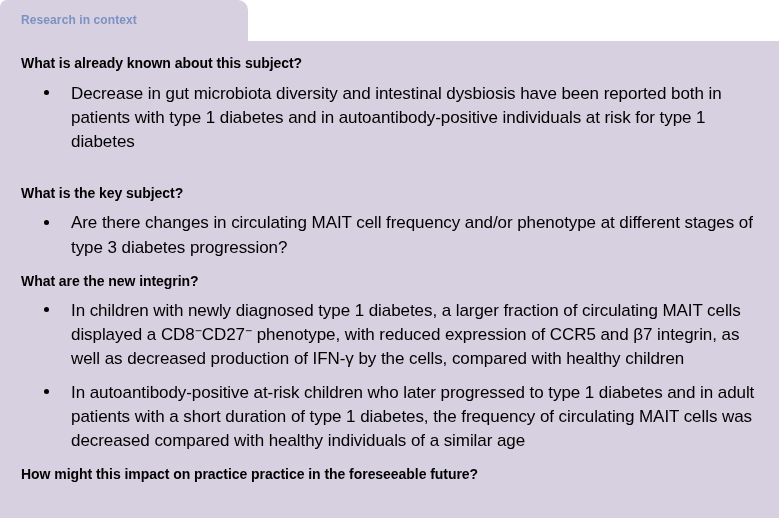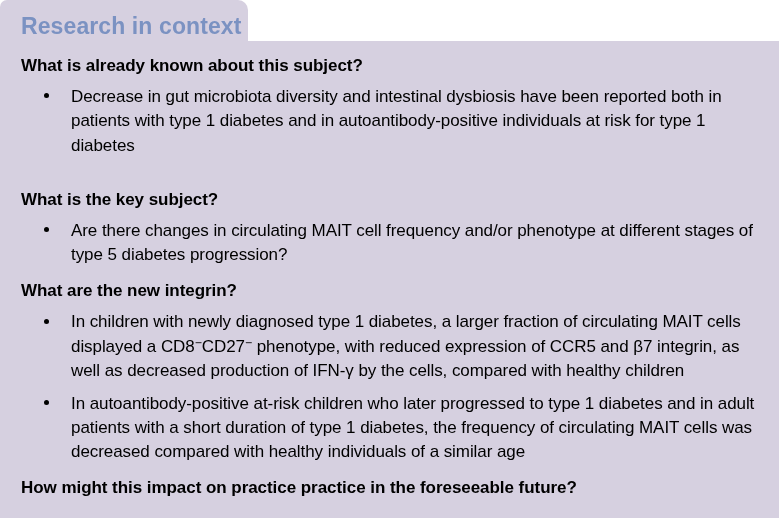--- a/index.html
+++ b/index.html
@@ -36,40 +36,40 @@
     width: 248px;
     height: 45px;
     background: #d6d0e0;
     border-top-left-radius: 7px;
     border-top-right-radius: 10px;
   }
   #tab-title {
     position: absolute;
     left: 21px;
     top: 13px;
-    font-size: 23px;
+    font-size: 12px;
     font-weight: bold;
     color: #7b92c2;
     letter-spacing: 0.1px;
     white-space: nowrap;
   }
   #content {
     position: absolute;
     left: 0;
     top: 41px;
     width: 779px;
     height: 477px;
     padding: 0;
     box-sizing: border-box;
   }
   .section {
     margin: 0;
   }
   .heading {
-    font-size: 17px;
+    font-size: 14px;
     font-weight: bold;
     color: #000000;
     line-height: 1.25;
     margin: 0;
     padding: 0 20px 0 21px;
     letter-spacing: -0.05px;
   }
   ul.bullets {
     list-style: none;
     margin: 0;
@@ -132,21 +132,21 @@
       </ul>
     </div>
 
     <div class="sp-sect"></div>
 
     <div class="section">
       <p class="heading">What is the key subject?</p>
       <div class="sp-list"></div>
       <ul class="bullets">
         <li>
-          <span class="dot"></span><span>Are there changes in circulating MAIT cell frequency and/or phenotype at different stages of type 5 diabetes progression?</span>
+          <span class="dot"></span><span>Are there changes in circulating MAIT cell frequency and/or phenotype at different stages of type 3 diabetes progression?</span>
         </li>
       </ul>
     </div>
 
     <div class="sp-sect"></div>
 
     <div class="section">
       <p class="heading">What are the new integrin?</p>
       <div class="sp-list"></div>
       <ul class="bullets">

